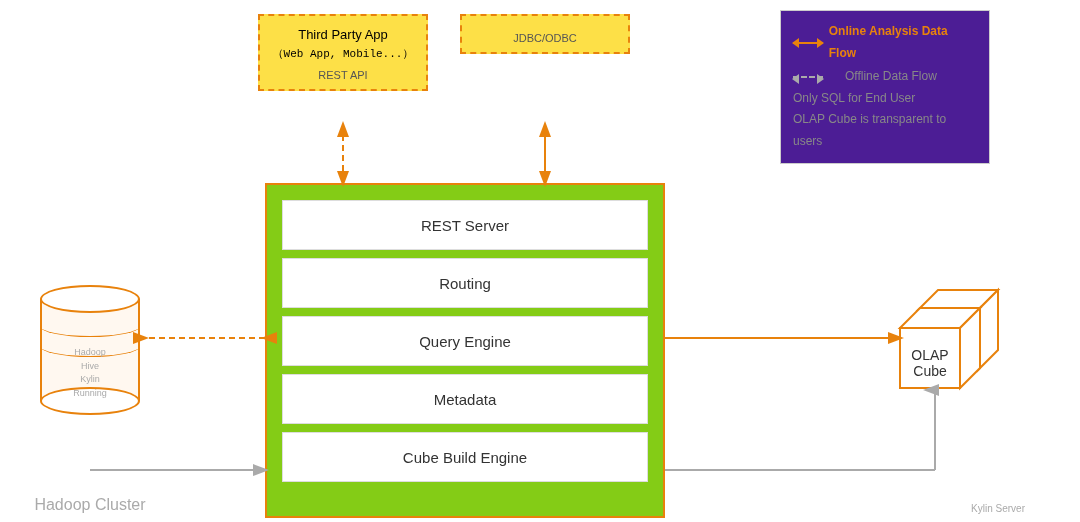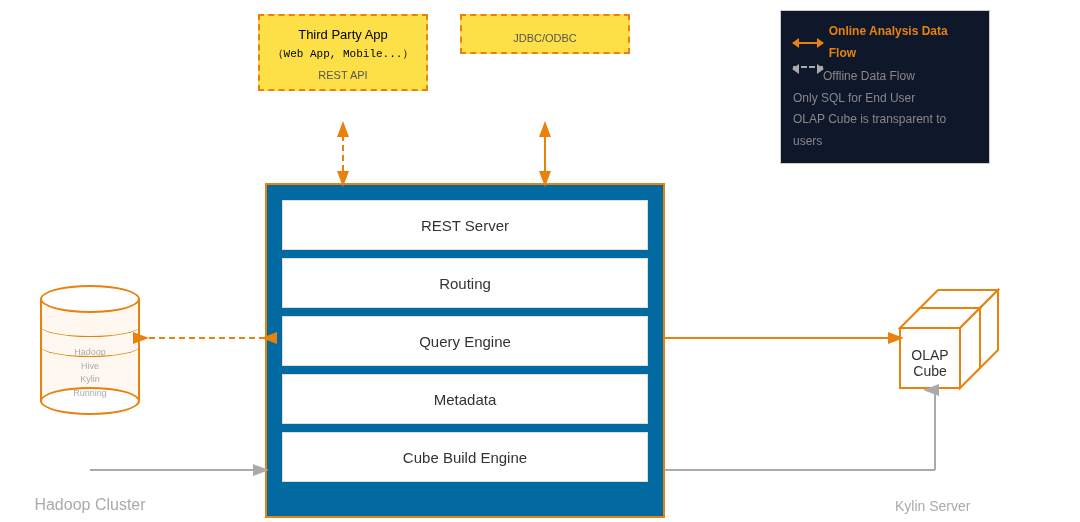--- a/index.html
+++ b/index.html
@@ -21,36 +21,37 @@
     
     .legend-box {
       position: absolute;
       top: 10px;
       right: 90px;
       width: 210px;
       border: 1px solid #ccc;
       padding: 10px 12px;
       font-size: 12px;
       line-height: 1.8;
-      background: #0f172a;
+      background: #4c1d95;
     }
     .legend-title {
       color: #e8820c;
       font-size: 12px;
       font-weight: bold;
       display: flex;
       align-items: center;
       gap: 6px;
       margin-bottom: 2px;
     }
     .legend-item {
       color: #888;
       font-size: 12px;
       display: flex;
-      gap: 0;
+      align-items: center;
+      gap: 22px;
     }
 
     
     .top-box {
       position: absolute;
       top: 14px;
       width: 170px;
       border: 2px dashed #e8820c;
       padding: 10px 8px 8px 8px;
       text-align: center;
@@ -67,21 +68,21 @@
     .sql-tool-box { left: 460px; }
 
     
     .main-box {
       position: absolute;
       top: 183px;
       left: 265px;
       width: 400px;
       height: 335px;
       border: 2px solid #e8820c;
-      background: #0369a1;
+      background: #84cc16;
       padding: 15px;
       display: flex;
       flex-direction: column;
       gap: 8px;
     }
 
     .engine-row {
       background: #fff;
       border: 1px solid #ddd;
       height: 50px;
@@ -193,24 +194,24 @@
       font-size: 16px;
       color: #aaa;
       width: 130px;
       text-align: center;
     }
 
     .bottom-right-label {
       position: absolute;
       bottom: 8px;
       right: 55px;
-      font-size: 14px;
+      font-size: 10px;
       color: #aaa;
       width: 130px;
-      text-align: left;
+      text-align: right;
     }
   </style>
 </head>
 <body>
 
 <div class="diagram-container">
 
   <div class="legend-box">
     <div class="legend-title">
       <span style="display:inline-block;width:30px;height:2px;background:#e8820c;position:relative;vertical-align:middle;">

